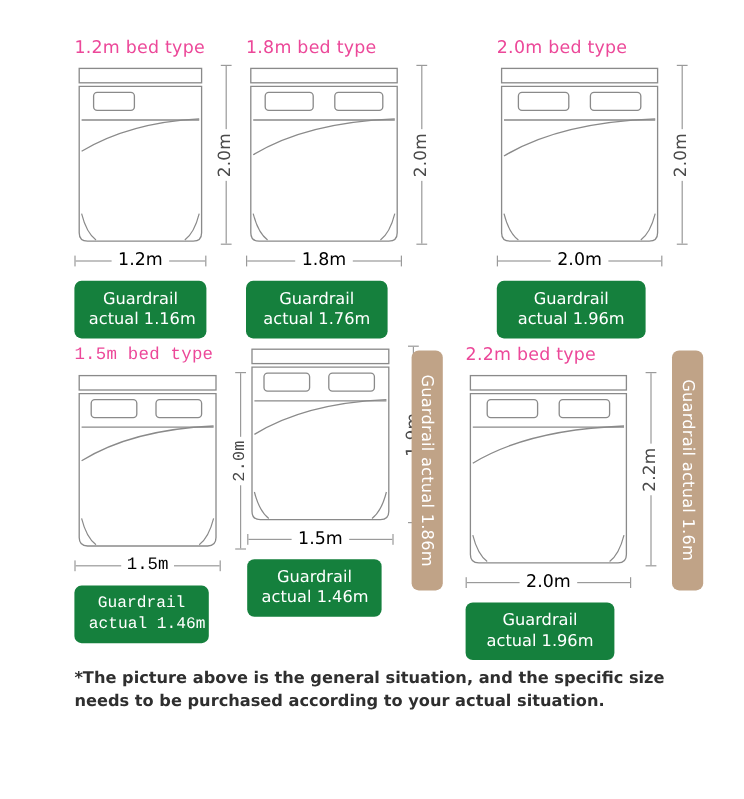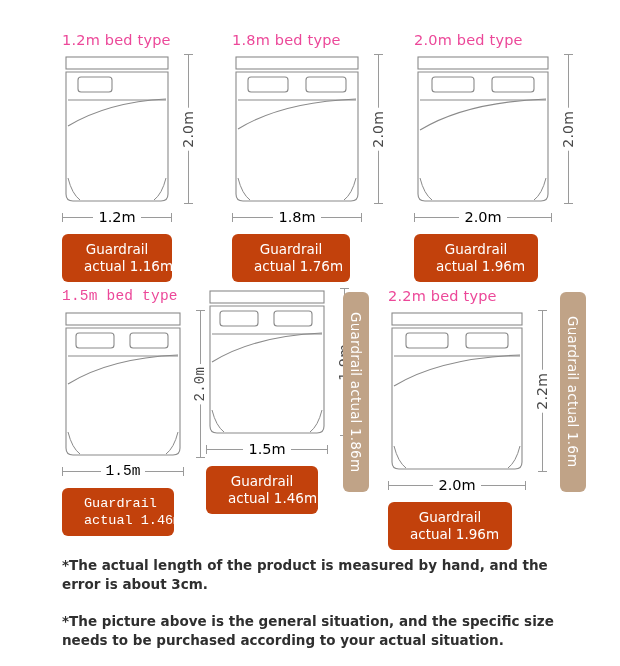--- a/index.html
+++ b/index.html
@@ -88,27 +88,27 @@
   }
   .dim-h .txt {
     font-size: 14.5px;
     color: #000000;
     padding: 0 5px;
     white-space: nowrap;
   }
 
   
   .badge {
-    background: #c2410c;
+    background: #15803d;
     color: #ffffff;
     border-radius: 6px;
     font-size: 13.5px;
     line-height: 17px;
     text-align: center;
-    padding: 7px 22px;
+    padding: 7px 12px;
     margin-top: 9px;
     box-sizing: border-box;
   }
   .badge .l1, .badge .l2 { display: block; white-space: nowrap; }
 
   
   .badge-v {
     position: absolute;
     background: #c0a387;
     color: #ffffff;
@@ -171,21 +171,21 @@
       <div class="txt">1.2m</div>
       <div class="line"></div>
         <div class="cap"></div>
     </div>
     <div class="badge" style="width:110px;">
       <span class="l1">Guardrail</span>
       <span class="l2">actual 1.16m</span>
     </div>
   </div>
 
-  <div class="bed-cell" style="left:232px; top:32px; width:140px;">
+  <div class="bed-cell" style="left:205px; top:32px; width:140px;">
     <div class="bed-title">1.8m bed type</div>
     <div class="bed-figure" style="width:130px;">
       <svg class="bed-svg" width="130" height="150" viewBox="0 0 130 150">
         <rect x="4" y="3" width="122" height="12" fill="none" stroke="#8a8a8a" stroke-width="1.1"></rect>
         <path d="M4 18 L4 140 Q4 147 11 147 L119 147 Q126 147 126 140 L126 18 Z" fill="none" stroke="#8a8a8a" stroke-width="1.1"></path>
         <rect x="16" y="23" width="40" height="15" rx="3" fill="none" stroke="#8a8a8a" stroke-width="1.1"></rect>
         <rect x="74" y="23" width="40" height="15" rx="3" fill="none" stroke="#8a8a8a" stroke-width="1.1"></rect>
         <path d="M6 46 L124 46" stroke="#8a8a8a" stroke-width="1.1" fill="none"></path>
         <path d="M6 75 Q50 48 124 45" stroke="#8a8a8a" stroke-width="1.1" fill="none"></path>
         <path d="M6 124 Q10 140 18 146" stroke="#8a8a8a" stroke-width="1" fill="none"></path>
@@ -349,17 +349,16 @@
       <span class="l1">Guardrail</span>
       <span class="l2">actual 1.96m</span>
     </div>
   </div>
 
   <div class="badge-v" style="left:560px; top:292px; width:26px; height:200px;">
     <span>Guardrail actual 1.6m</span>
   </div>
 
   <div class="notes">
-    <div class="note">*The actual length of the product is measured by hand, and the error is about 3cm.</div>
     <div class="note">*The picture above is the general situation, and the specific size needs to be purchased according to your actual situation.</div>
   </div>
 
 </div>
 
 </body></html>

